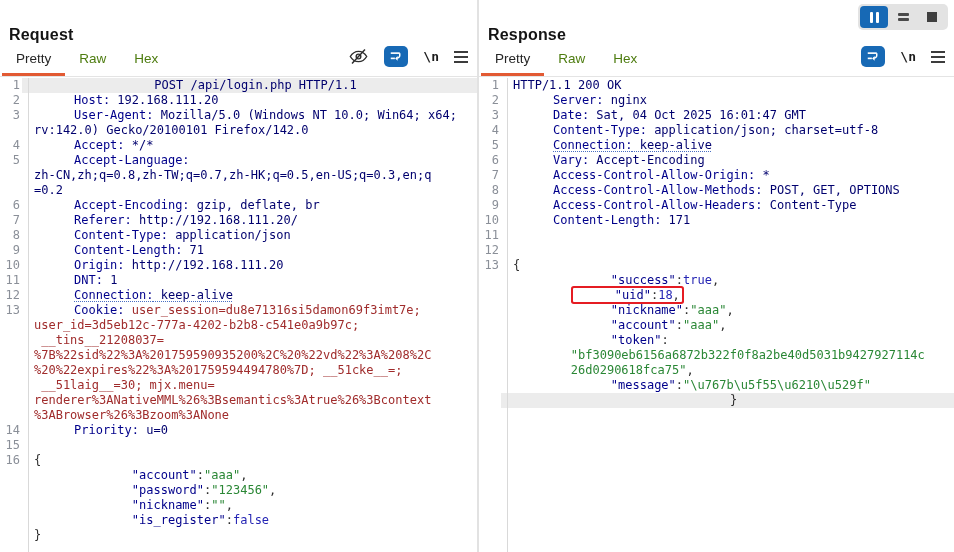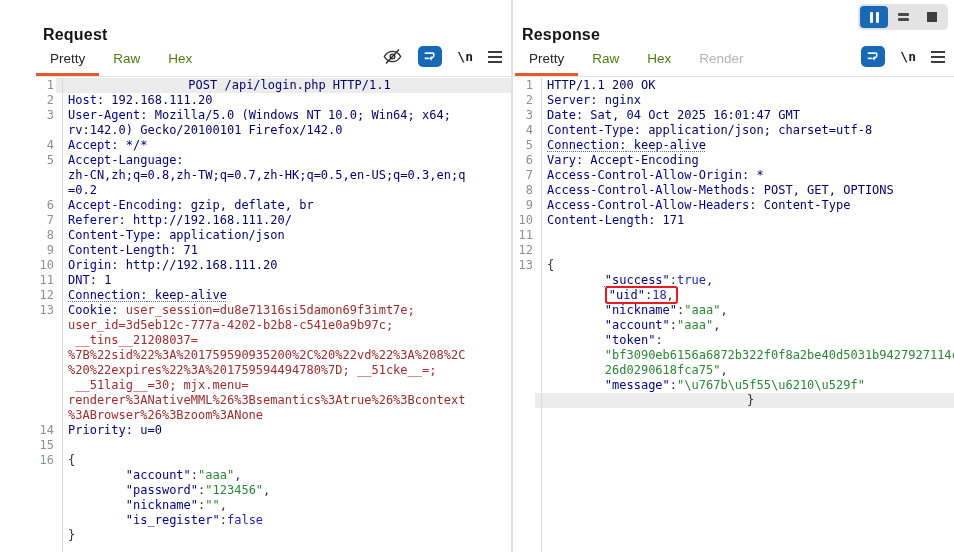--- a/index.html
+++ b/index.html
@@ -10,21 +10,21 @@
     --string-green:#2a8735;
     --key-navy:#00008b;
     --value-navy:#00006e;
     --literal-blue:#2525b4;
     --line-highlight:#ececec;
     --gutter-grey:#8a8f98;
   }
   *{margin:0;padding:0;box-sizing:border-box;}
   html,body{width:954px;height:552px;background:#fff;overflow:hidden;}
   body{font-family:"Liberation Sans",sans-serif;}
-  .app{display:flex;width:954px;height:552px;background:#fff;position:relative;padding-left:34px;}
+  .app{display:flex;width:954px;height:552px;background:#fff;position:relative;}
   .panel{position:relative;background:#fff;height:552px;}
   .panel.request{width:477px;}
   .panel.response{flex:1;border-radius:16px;}
   .vdivider{width:2px;background:#e2e2e2;height:552px;}
   .panel-head{height:77px;position:relative;border-bottom:1px solid #e4e4e4;}
   .panel-title{position:absolute;left:9px;top:26px;font-size:16px;font-weight:bold;color:#141414;letter-spacing:.2px;}
   .tabbar{position:absolute;left:2px;bottom:0;display:flex;align-items:flex-end;margin-top:48px;}
   .tab{padding:6px 14px 7px;font-size:13.5px;color:#4d7c0f;border-bottom:3px solid transparent;cursor:pointer;}
   .tab.active{border-bottom-color:var(--accent-orange);color:#262626;}
   .tab.disabled{color:#b4b4b4;}
@@ -42,21 +42,21 @@
   .layout-btn .hbars{display:flex;flex-direction:column;gap:2px;}
   .layout-btn .hbar{width:11px;height:3px;background:#4a4a4a;border-radius:1px;}
   .layout-btn .sq{width:10px;height:10px;background:#3f3f3f;}
   
   .editor{position:absolute;top:78px;left:0;right:0;bottom:0;font-family:"DejaVu Sans Mono",monospace;font-size:12px;line-height:15px;white-space:pre;overflow:hidden;}
   .editor::before{content:"";position:absolute;left:28px;top:0;bottom:0;width:1px;background:#d9d9d9;}
   .row{display:flex;height:15px;line-height:15px;}
   .row.hl .code{background:var(--line-highlight);text-align:center;}
   .ln{flex:0 0 22px;text-align:right;color:var(--gutter-grey);padding-right:2px;user-select:none;}
   .code{flex:1;padding-left:12px;}
-  .c-n{color:var(--key-navy);}
+  .c-n{color:var(--key-navy);margin-left:40px;}
   .c-v{color:var(--value-navy);}
   .c-r{color:var(--cookie-red);text-align:center;}
   .c-g{color:var(--string-green);}
   .c-b{color:var(--literal-blue);}
   .c-p{color:#2e2e2e;}
   .c-u{text-decoration:underline;text-decoration-style:dotted;text-decoration-color:#4a6fc3;text-underline-offset:2px;}
   .redbox{box-shadow:0 0 0 2px var(--annotation-red);border-radius:1px;padding:0 2px;margin:0 2px;}
 </style>
 </head>
 <body>
@@ -115,21 +115,20 @@
       <span class="layout-btn">
           <span class="sq"></span>
         </span>
     </div>
     <div class="panel-head">
       <div class="panel-title">Response</div>
       <div class="tabbar">
           <div class="tab active">Pretty</div>
           <div class="tab">Raw</div>
           <div class="tab">Hex</div>
-          <div class="tab disabled">Render</div>
         </div>
       <div class="head-icons">
         <span class="iconbtn wrapbtn">
           <svg width="16" height="15" viewBox="0 0 20 20">
             <path d="M3 5.5 h12" stroke="#fff" stroke-width="2.2" fill="none"></path>
             <path d="M3 12.5 h5.5" stroke="#fff" stroke-width="2.2" fill="none"></path>
             <path d="M15 5.5 v3 a3.6 3.6 0 0 1 -3.6 3.6 h-0.6" stroke="#fff" stroke-width="2" fill="none"></path>
             <path d="M12.2 9.2 L8.8 12.5 l3.4 3.3 z" fill="#fff"></path>
           </svg>
         </span>

